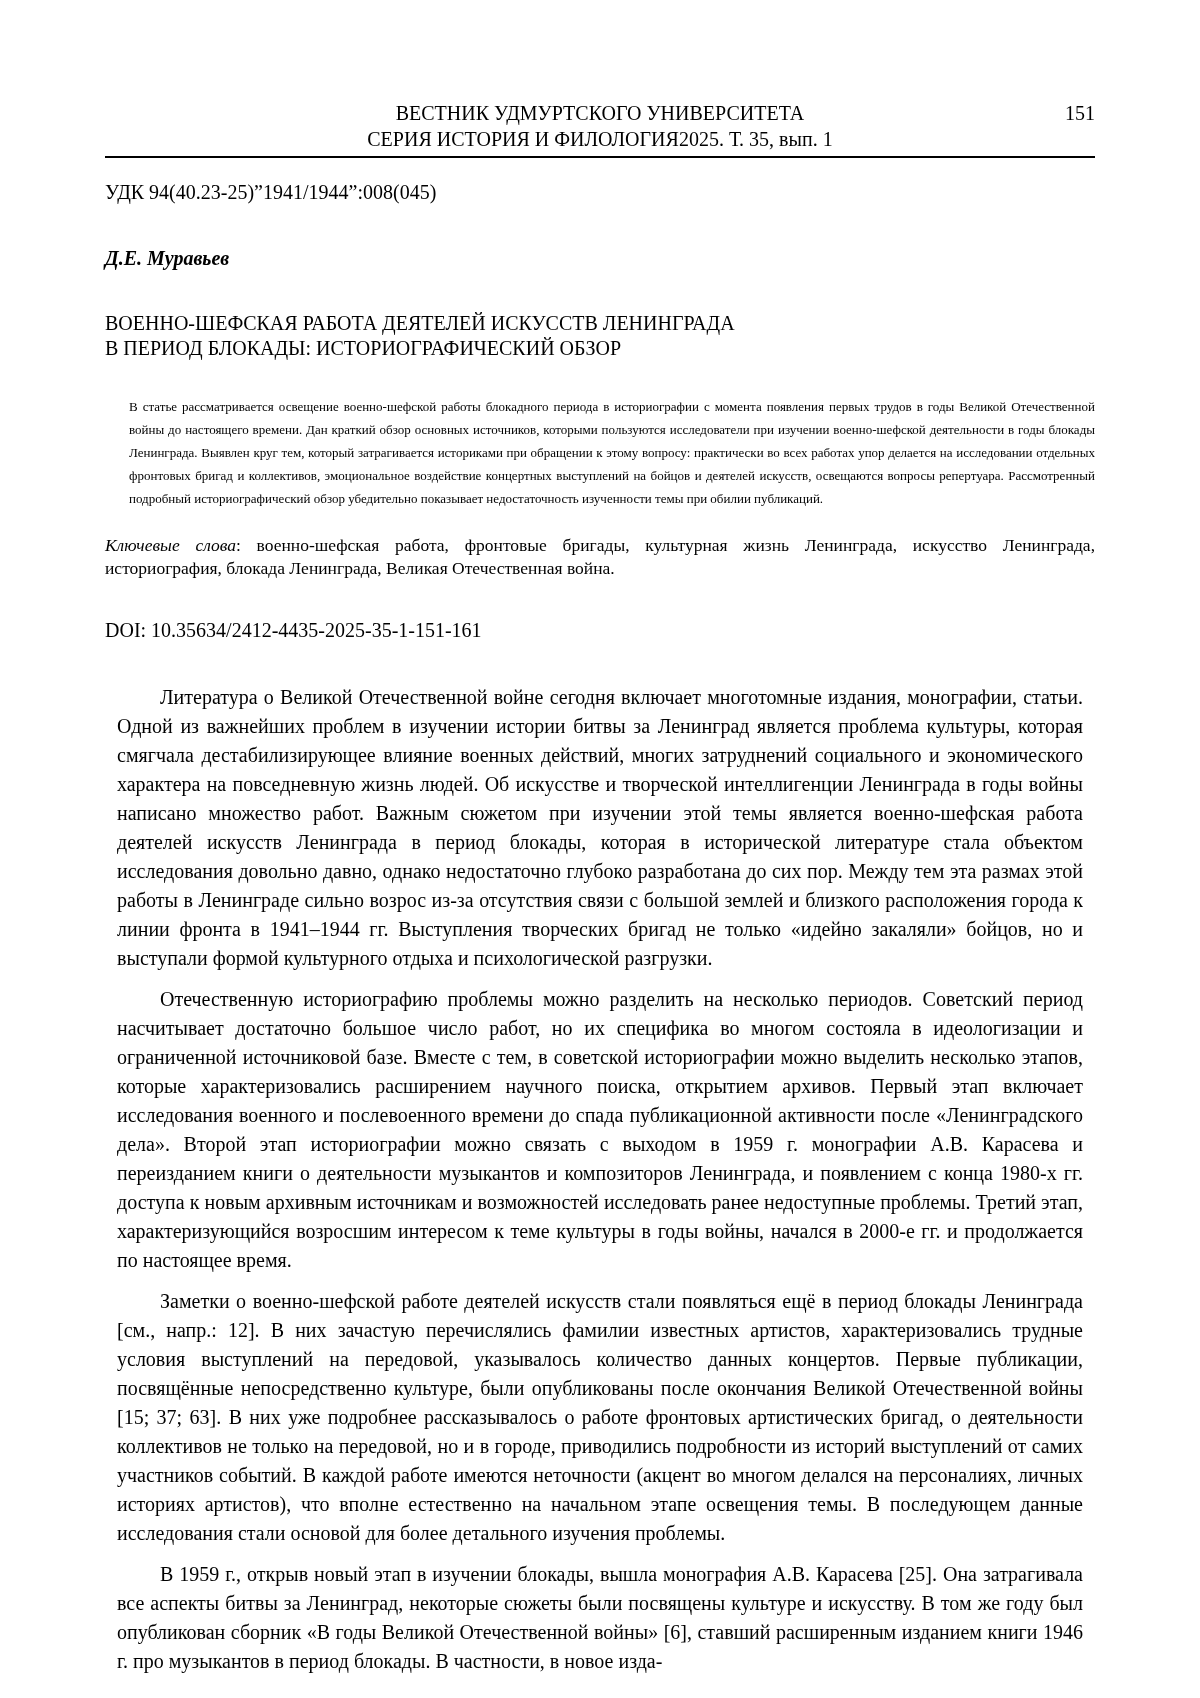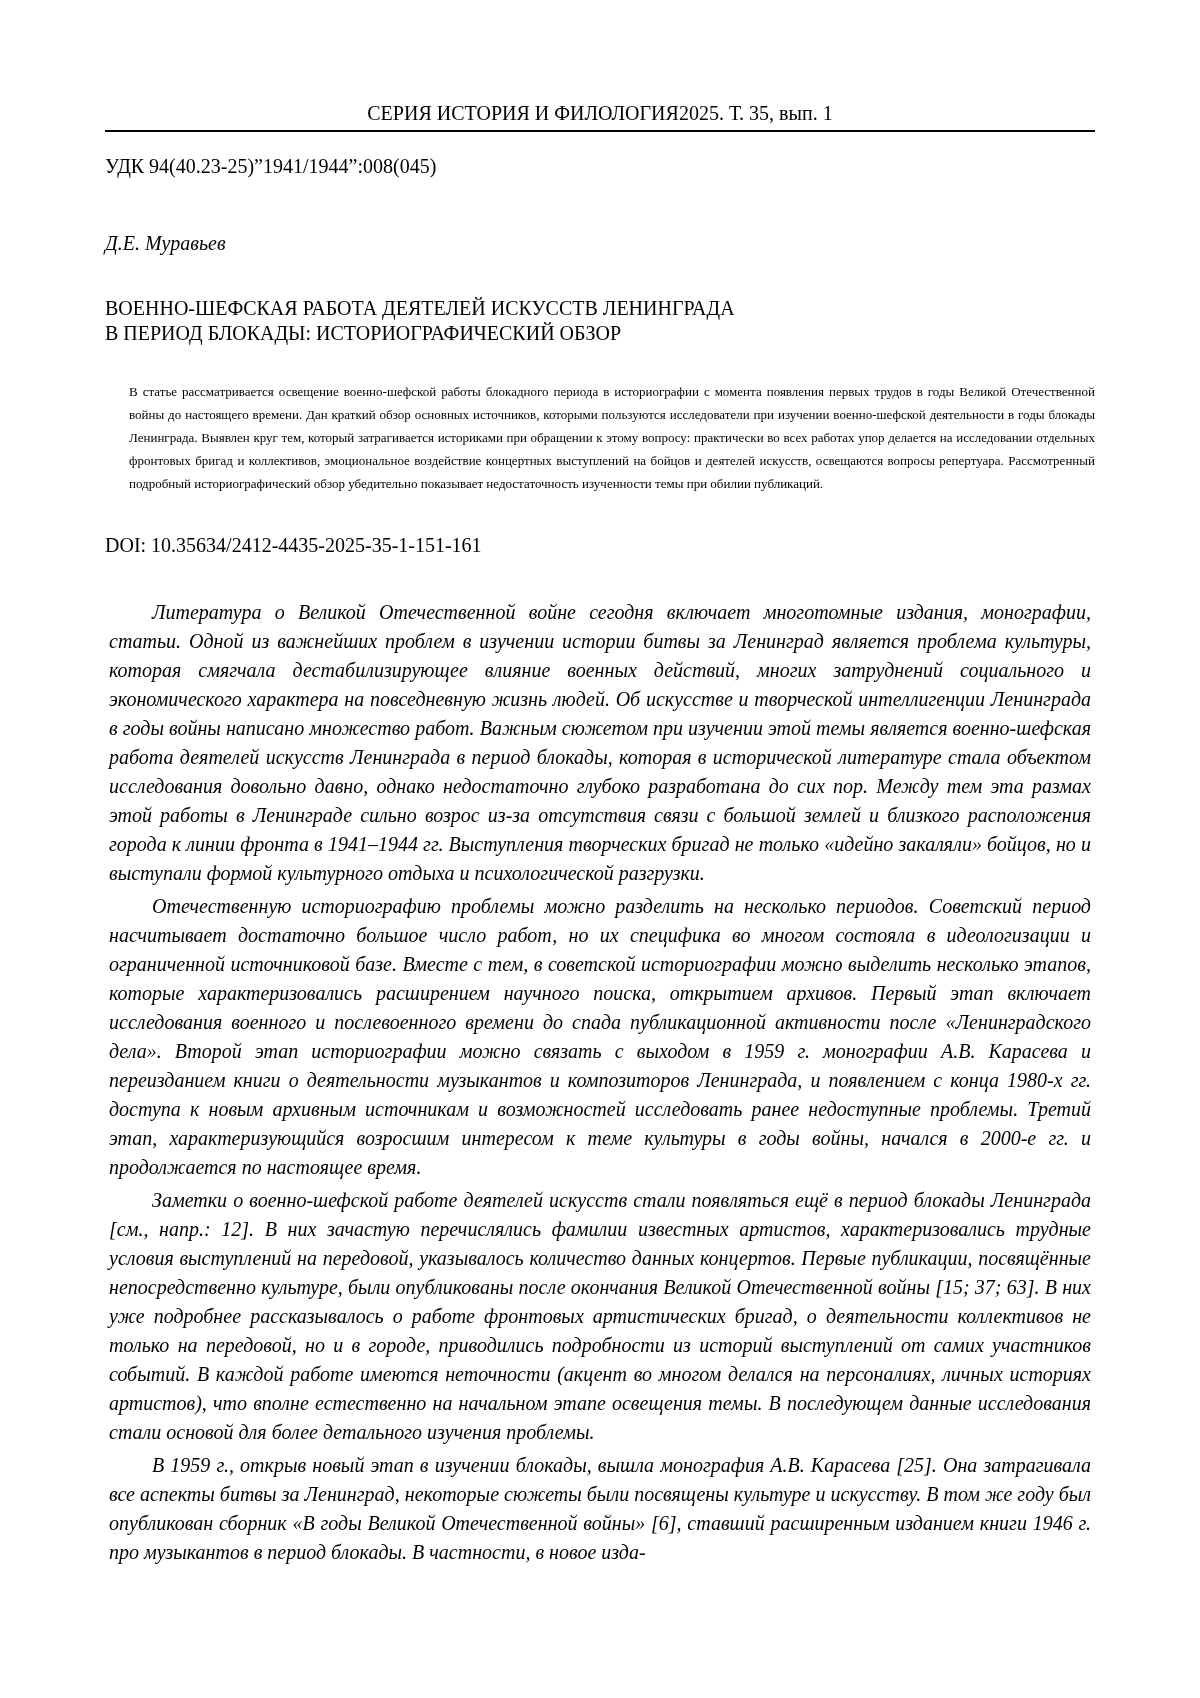--- a/index.html
+++ b/index.html
@@ -37,22 +37,22 @@
   .header-row2 {
     display: flex;
     justify-content: center;
     line-height: 26px;
   }
   
   .udk {
     margin-top: 20px;
   }
   .author {
-    margin-top: 48px;
-    font-weight: normal;
+    margin-top: 37px;
+    font-weight: bold;
     font-style: italic;
   }
   .article-title {
     margin: 38px 0 0 0;
     font-size: 20px;
     font-weight: normal;
     line-height: 1.25;
     white-space: pre-line;
   }
   .abstract {
@@ -72,48 +72,54 @@
     font-style: italic;
   }
   .doi {
     margin-top: 36px;
   }
   
   .body-text {
     margin-top: 38px;
   }
   .body-text p {
-    margin: 4px;
+    margin: 12px;
     text-align: justify;
     text-indent: 43px;
     line-height: 29px;
-    font-style: italic;
   }
 </style>
 </head>
 <body>
 
 <div class="page">
 
   <header class="journal-header">
+    <div class="header-row1">
+      <span class="journal-title">ВЕСТНИК УДМУРТСКОГО УНИВЕРСИТЕТА</span>
+      <span class="page-number">151</span>
+    </div>
     <div class="header-row2">
       <span>СЕРИЯ ИСТОРИЯ И ФИЛОЛОГИЯ</span>
       <span>2025. Т. 35, вып. 1</span>
     </div>
   </header>
 
   <div class="udk">УДК 94(40.23-25)”1941/1944”:008(045)</div>
 
   <div class="author">Д.Е. Муравьев</div>
 
   <h1 class="article-title">ВОЕННО-ШЕФСКАЯ РАБОТА ДЕЯТЕЛЕЙ ИСКУССТВ ЛЕНИНГРАДА
 В ПЕРИОД БЛОКАДЫ: ИСТОРИОГРАФИЧЕСКИЙ ОБЗОР</h1>
 
   <div class="abstract">В статье рассматривается освещение военно-шефской работы блокадного периода в историографии с момента появления первых трудов в годы Великой Отечественной войны до настоящего времени. Дан краткий обзор основных источников, которыми пользуются исследователи при изучении военно-шефской деятельности в годы блокады Ленинграда. Выявлен круг тем, который затрагивается историками при обращении к этому вопросу: практически во всех работах упор делается на исследовании отдельных фронтовых бригад и коллективов, эмоциональное воздействие концертных выступлений на бойцов и деятелей искусств, освещаются вопросы репертуара. Рассмотренный подробный историографический обзор убедительно показывает недостаточность изученности темы при обилии публикаций.</div>
 
+  <div class="keywords">
+    <span class="kw-label">Ключевые слова</span><span>: </span><span>военно-шефская работа, фронтовые бригады, культурная жизнь Ленинграда, искусство Ленинграда, историография, блокада Ленинграда, Великая Отечественная война.</span>
+  </div>
 
   <div class="doi">DOI: 10.35634/2412-4435-2025-35-1-151-161</div>
 
   <div class="body-text">
     <p>Литература о Великой Отечественной войне сегодня включает многотомные издания, монографии, статьи. Одной из важнейших проблем в изучении истории битвы за Ленинград является проблема культуры, которая смягчала дестабилизирующее влияние военных действий, многих затруднений социального и экономического характера на повседневную жизнь людей. Об искусстве и творческой интеллигенции Ленинграда в годы войны написано множество работ. Важным сюжетом при изучении этой темы является военно-шефская работа деятелей искусств Ленинграда в период блокады, которая в исторической литературе стала объектом исследования довольно давно, однако недостаточно глубоко разработана до сих пор. Между тем эта размах этой работы в Ленинграде сильно возрос из-за отсутствия связи с большой землей и близкого расположения города к линии фронта в 1941–1944 гг. Выступления творческих бригад не только «идейно закаляли» бойцов, но и выступали формой культурного отдыха и психологической разгрузки.</p>
     <p>Отечественную историографию проблемы можно разделить на несколько периодов. Советский период насчитывает достаточно большое число работ, но их специфика во многом состояла в идеологизации и ограниченной источниковой базе. Вместе с тем, в советской историографии можно выделить несколько этапов, которые характеризовались расширением научного поиска, открытием архивов. Первый этап включает исследования военного и послевоенного времени до спада публикационной активности после «Ленинградского дела». Второй этап историографии можно связать с выходом в 1959 г. монографии А.В. Карасева и переизданием книги о деятельности музыкантов и композиторов Ленинграда, и появлением с конца 1980-х гг. доступа к новым архивным источникам и возможностей исследовать ранее недоступные проблемы. Третий этап, характеризующийся возросшим интересом к теме культуры в годы войны, начался в 2000-е гг. и продолжается по настоящее время.</p>
     <p>Заметки о военно-шефской работе деятелей искусств стали появляться ещё в период блокады Ленинграда [см., напр.: 12]. В них зачастую перечислялись фамилии известных артистов, характеризовались трудные условия выступлений на передовой, указывалось количество данных концертов. Первые публикации, посвящённые непосредственно культуре, были опубликованы после окончания Великой Отечественной войны [15; 37; 63]. В них уже подробнее рассказывалось о работе фронтовых артистических бригад, о деятельности коллективов не только на передовой, но и в городе, приводились подробности из историй выступлений от самих участников событий. В каждой работе имеются неточности (акцент во многом делался на персоналиях, личных историях артистов), что вполне естественно на начальном этапе освещения темы. В последующем данные исследования стали основой для более детального изучения проблемы.</p>
     <p>В 1959 г., открыв новый этап в изучении блокады, вышла монография А.В. Карасева [25]. Она затрагивала все аспекты битвы за Ленинград, некоторые сюжеты были посвящены культуре и искусству. В том же году был опубликован сборник «В годы Великой Отечественной войны» [6], ставший расширенным изданием книги 1946 г. про музыкантов в период блокады. В частности, в новое изда-</p>
   </div>
 

